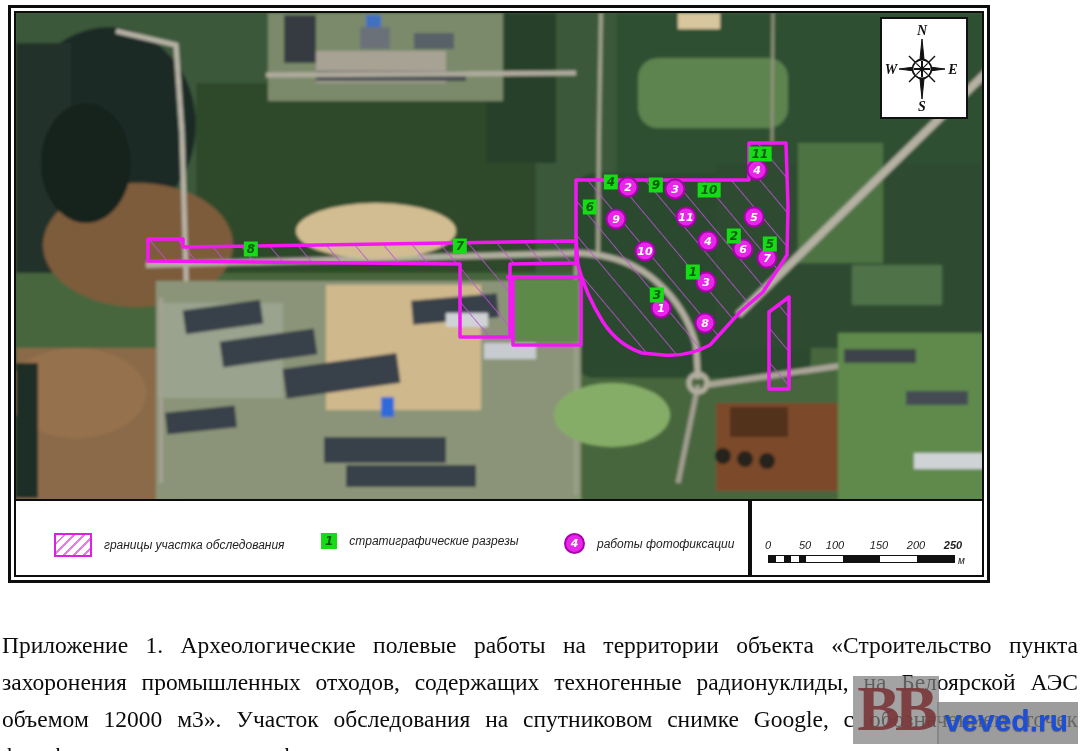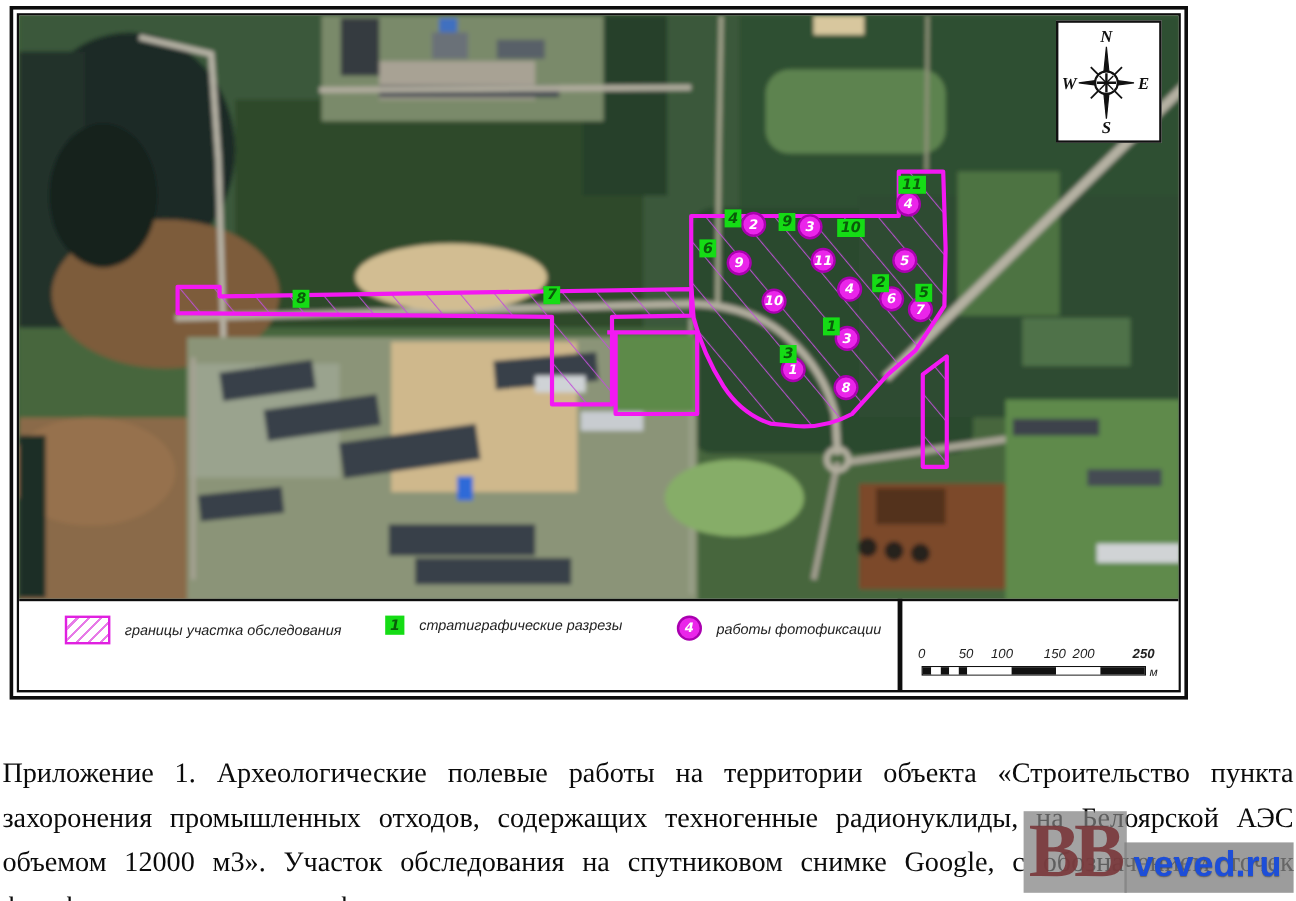--- a/index.html
+++ b/index.html
@@ -20,21 +20,21 @@
       justify-content:center;font:italic bold 11px "DejaVu Sans",sans-serif;z-index:5;}
   
   .compass{position:absolute;right:14px;top:4px;width:84px;height:98px;background:#fff;
            border:2px solid #111;z-index:8;}
   
   .band{height:76px;display:flex;}
   .legend-box{flex:1;border:2px solid #0d0d0d;border-left:none;border-bottom:none;margin:0;
               position:relative;background:#fff;}
   .scale-box{width:230px;border:2px solid #0d0d0d;border-bottom:none;border-right:none;
              position:relative;background:#fff;}
-  .legend-item{position:absolute;display:flex;align-items:center;gap:12px;top:12px;}
+  .legend-item{position:absolute;display:flex;align-items:center;gap:12px;top:32px;}
   .legend-label{font:italic 12px "Liberation Sans",sans-serif;color:#222;}
   .sw-hatch{width:34px;height:20px;border:2px solid #e020e0;
       background:repeating-linear-gradient(135deg,#fff 0 5px,#e77be7 5px 7px);}
   .sw-sec{background:#15dc15;color:#0a5c0a;font:italic bold 12px "DejaVu Sans",sans-serif;
           padding:1px 4px;line-height:14px;}
   .sw-pp{width:17px;height:17px;border-radius:50%;background:#ea25ea;border:2px solid #aa00b0;
          color:#fff;display:flex;align-items:center;justify-content:center;
          font:italic bold 11px "DejaVu Sans",sans-serif;}
   .scale-title{position:absolute;top:6px;width:100%;text-align:center;
                font:italic 26px "Liberation Sans",sans-serif;color:#222;letter-spacing:2px;}
@@ -231,21 +231,21 @@
               <span class="sw-pp">4</span>
               <span class="legend-label">работы фотофиксации</span>
             </div>
           </div>
         <div class="scale-box">
           <div class="scale-ticks">
               <span style="left: 0px;">0</span>
               <span style="left: 37px;">50</span>
               <span style="left: 67px;">100</span>
               <span style="left: 111px; font-style: italic;">150</span>
-              <span style="left: 135px;">200</span>
+              <span style="left: 148px;">200</span>
               <span style="left: 185px; font-weight: bold;">250</span>
             </div>
           <div class="scale-bar">
               <i style="width: 7.4px; background: rgb(17, 17, 17);"></i>
               <i style="width: 7.4px; background: rgb(255, 255, 255);"></i>
               <i style="width: 7.4px; background: rgb(17, 17, 17);"></i>
               <i style="width: 7.4px; background: rgb(255, 255, 255);"></i>
               <i style="width: 7.4px; background: rgb(17, 17, 17);"></i>
               <i style="width: 37px; background: rgb(255, 255, 255);"></i>
               <i style="width: 37px; background: rgb(17, 17, 17);"></i>

